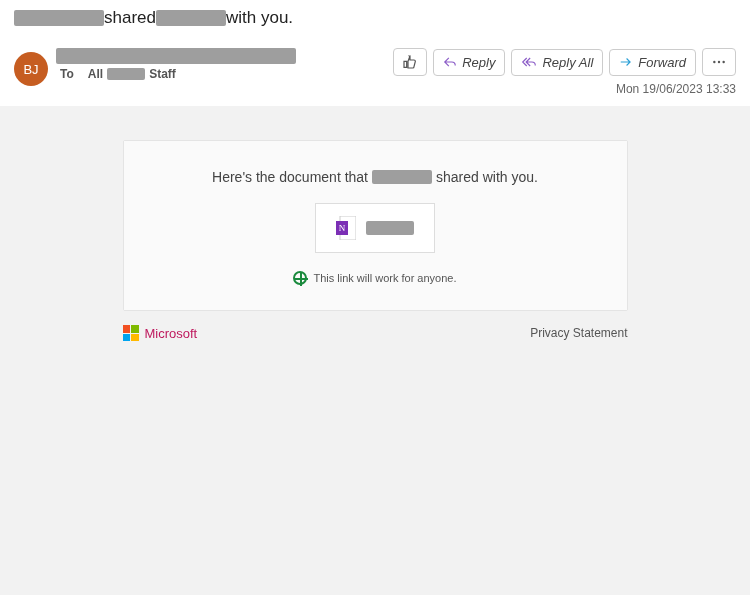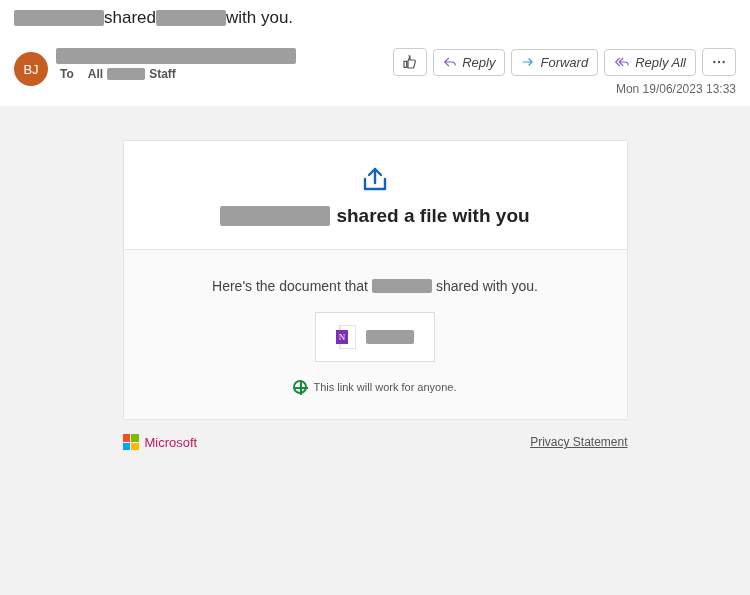--- a/index.html
+++ b/index.html
@@ -193,21 +193,20 @@
     grid-template-columns: 1fr 1fr;
     grid-template-rows: 1fr 1fr;
     gap: 1px;
   }
   .ms-squares span:nth-child(1){background:#f25022;}
   .ms-squares span:nth-child(2){background:#7fba00;}
   .ms-squares span:nth-child(3){background:#00a4ef;}
   .ms-squares span:nth-child(4){background:#ffb900;}
   .privacy {
     color: #555;
-    text-decoration: underline;
     cursor: pointer;
   }
 </style>
 </head>
 <body>
 
 <div class="header">
 
   <div class="subject">
     <span class="redact" style="width:90px;height:16px;"></span>
@@ -241,58 +240,47 @@
               <path d="M7 11v9H3v-9h4zm4-8l1 1v5h6a2 2 0 0 1 2 2l-2 8a2 2 0 0 1-2 2H9V11l3-8z"></path>
             </svg>
         </div>
         <div class="btn">
           <svg width="14" height="14" viewBox="0 0 24 24" fill="none" stroke="#8b5cc7" stroke-width="2">
               <path d="M10 5L3 12l7 7M3 12h12a6 6 0 0 1 6 6"></path>
             </svg>
           <span>Reply</span>
         </div>
         <div class="btn">
-          <svg width="14" height="14" viewBox="0 0 24 24" fill="none" stroke="#2a9fd6" stroke-width="2">
-              <path d="M3 12h16M13 6l6 6-6 6"></path>
-            </svg>
-          <span>Forward</span>
-        </div>
-        <div class="btn">
           <svg width="16" height="14" viewBox="0 0 28 24" fill="none" stroke="#8b5cc7" stroke-width="2">
               <path d="M10 5L3 12l7 7"></path>
               <path d="M16 5l-7 7 7 7M9 12h10a6 6 0 0 1 6 6"></path>
             </svg>
           <span>Reply All</span>
+        </div>
+        <div class="btn">
+          <svg width="14" height="14" viewBox="0 0 24 24" fill="none" stroke="#2a9fd6" stroke-width="2">
+              <path d="M3 12h16M13 6l6 6-6 6"></path>
+            </svg>
+          <span>Forward</span>
         </div>
         <div class="btn icon-only">
           <svg width="16" height="16" viewBox="0 0 24 24" fill="#555">
               <circle cx="5" cy="12" r="1.8"></circle>
               <circle cx="12" cy="12" r="1.8"></circle>
               <circle cx="19" cy="12" r="1.8"></circle>
             </svg>
         </div>
       </div>
       <div class="timestamp">Mon 19/06/2023 13:33</div>
     </div>
   </div>
 </div>
 
 <div class="body-area">
   <div class="card">
-    <div class="card-top">
-      <svg class="share-ico" width="32" height="30" viewBox="0 0 32 30" fill="none" stroke="#1062c4" stroke-width="2.4" stroke-linejoin="round" stroke-linecap="round">
-        <path d="M6 14v10h20V14"></path>
-        <path d="M16 4v14"></path>
-        <path d="M10 10l6-6 6 6"></path>
-      </svg>
-      <div class="shared-title">
-        <span class="redact" style="width:110px;height:20px;"></span>
-        <span>shared a file with you</span>
-      </div>
-    </div>
     <div class="card-mid">
       <div class="doc-sent">
         <span>Here's the document that</span>
         <span class="redact" style="width:60px;height:14px;"></span>
         <span>shared with you.</span>
       </div>
       <div>
         <div class="file-box">
           <svg class="file-ico" viewBox="0 0 20 24">
             <rect x="4" y="0" width="16" height="24" fill="#fff" stroke="#ccc"></rect>

